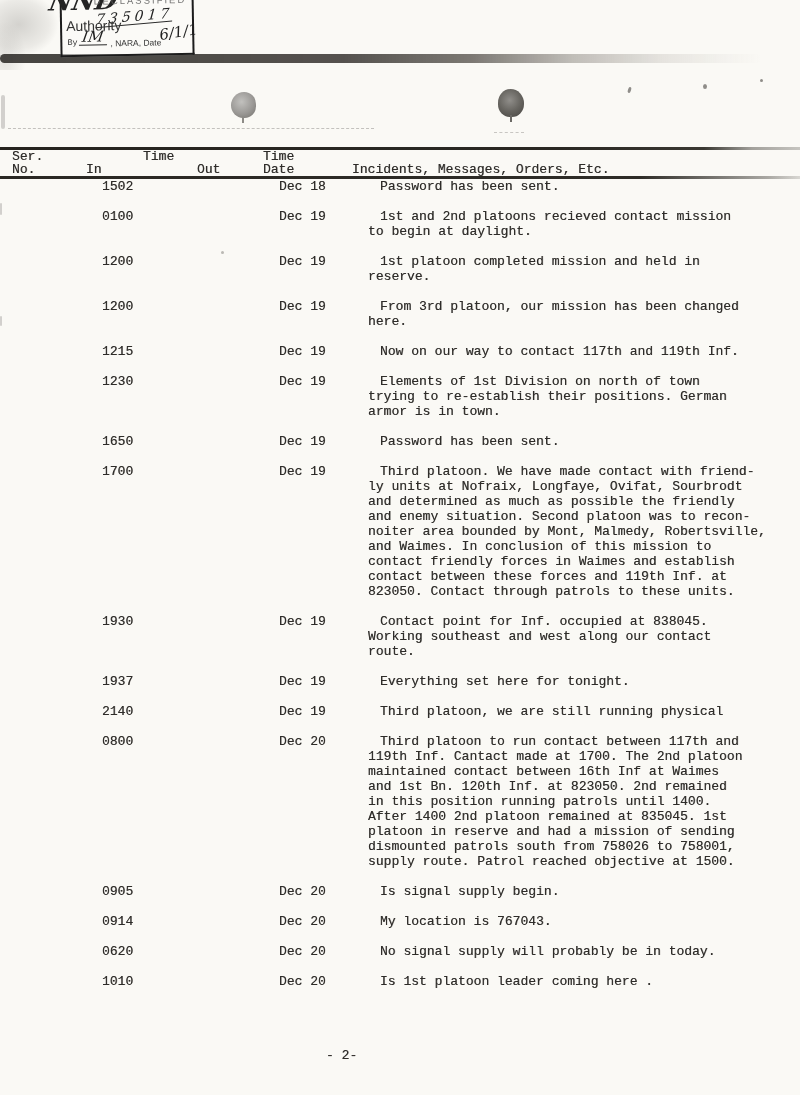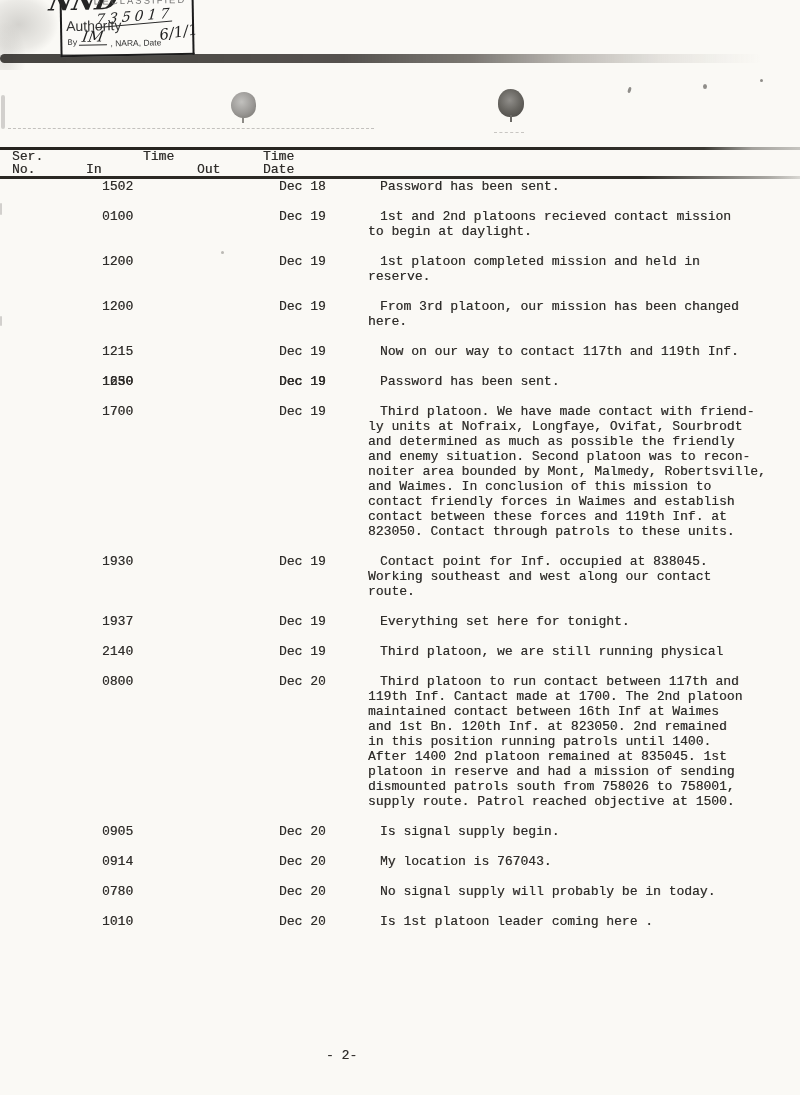--- a/index.html
+++ b/index.html
@@ -112,20 +112,21 @@
   </div>
 
   <div class="rule-top"></div>
   <span class="hl" style="left:12px;top:149px;">Ser.</span>
   <span class="hl" style="left:143px;top:149px;">Time</span>
   <span class="hl" style="left:263px;top:149px;">Time</span>
   <span class="hl" style="left:12px;top:162px;">No.</span>
   <span class="hl" style="left:86px;top:162px;">In</span>
   <span class="hl" style="left:197px;top:162px;">Out</span>
   <span class="hl" style="left:263px;top:162px;">Date</span>
+  <span class="hl" style="left:352px;top:162px;">Incidents, Messages, Orders, Etc.</span>
   <div class="rule-mid"></div>
 
   <div class="entries">
       <div class="entry">
         <span class="t-in">1502</span>
         <span class="t-date">Dec 18</span>
         <div class="t-text">
           <div class="line first">Password has been sent.</div>
         </div>
       </div>
@@ -156,20 +157,25 @@
       <div class="entry">
         <span class="t-in">1215</span>
         <span class="t-date">Dec 19</span>
         <div class="t-text">
           <div class="line first">Now on our way to contact 117th and 119th Inf.</div>
         </div>
       </div>
       <div class="entry">
         <span class="t-in">1230</span>
         <span class="t-date">Dec 19</span>
+        <div class="t-text">
+          <div class="line first">Elements of 1st Division on north of town</div>
+          <div class="line">trying to re-establish their positions. German</div>
+          <div class="line">armor is in town.</div>
+        </div>
       </div>
       <div class="entry">
         <span class="t-in">1650</span>
         <span class="t-date">Dec 19</span>
         <div class="t-text">
           <div class="line first">Password has been sent.</div>
         </div>
       </div>
       <div class="entry">
         <span class="t-in">1700</span>
@@ -232,21 +238,21 @@
         </div>
       </div>
       <div class="entry">
         <span class="t-in">0914</span>
         <span class="t-date">Dec 20</span>
         <div class="t-text">
           <div class="line first">My location is 767043.</div>
         </div>
       </div>
       <div class="entry">
-        <span class="t-in">0780</span>
+        <span class="t-in">0620</span>
         <span class="t-date">Dec 20</span>
         <div class="t-text">
           <div class="line first">No signal supply will probably be in today.</div>
         </div>
       </div>
       <div class="entry">
         <span class="t-in">1010</span>
         <span class="t-date">Dec 20</span>
         <div class="t-text">
           <div class="line first">Is 1st platoon leader coming here .</div>

